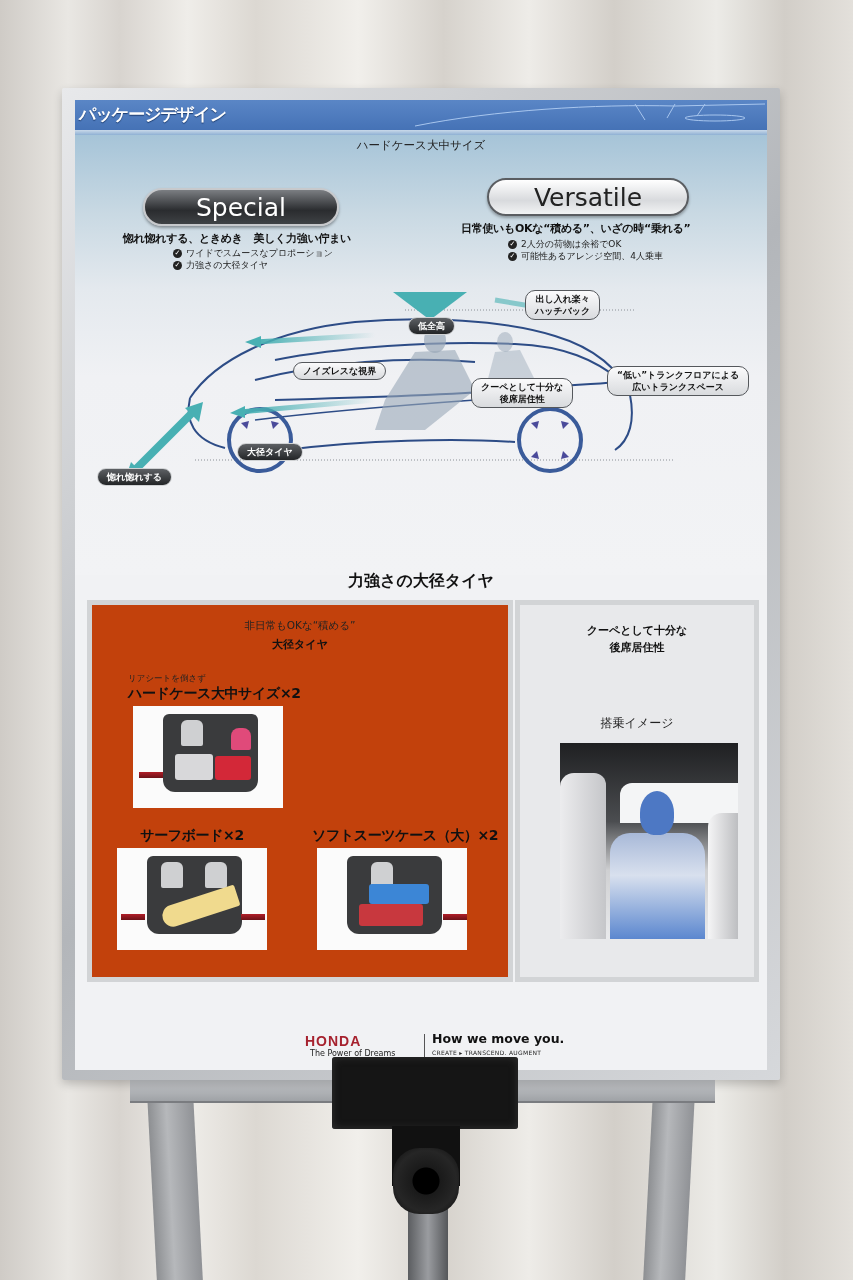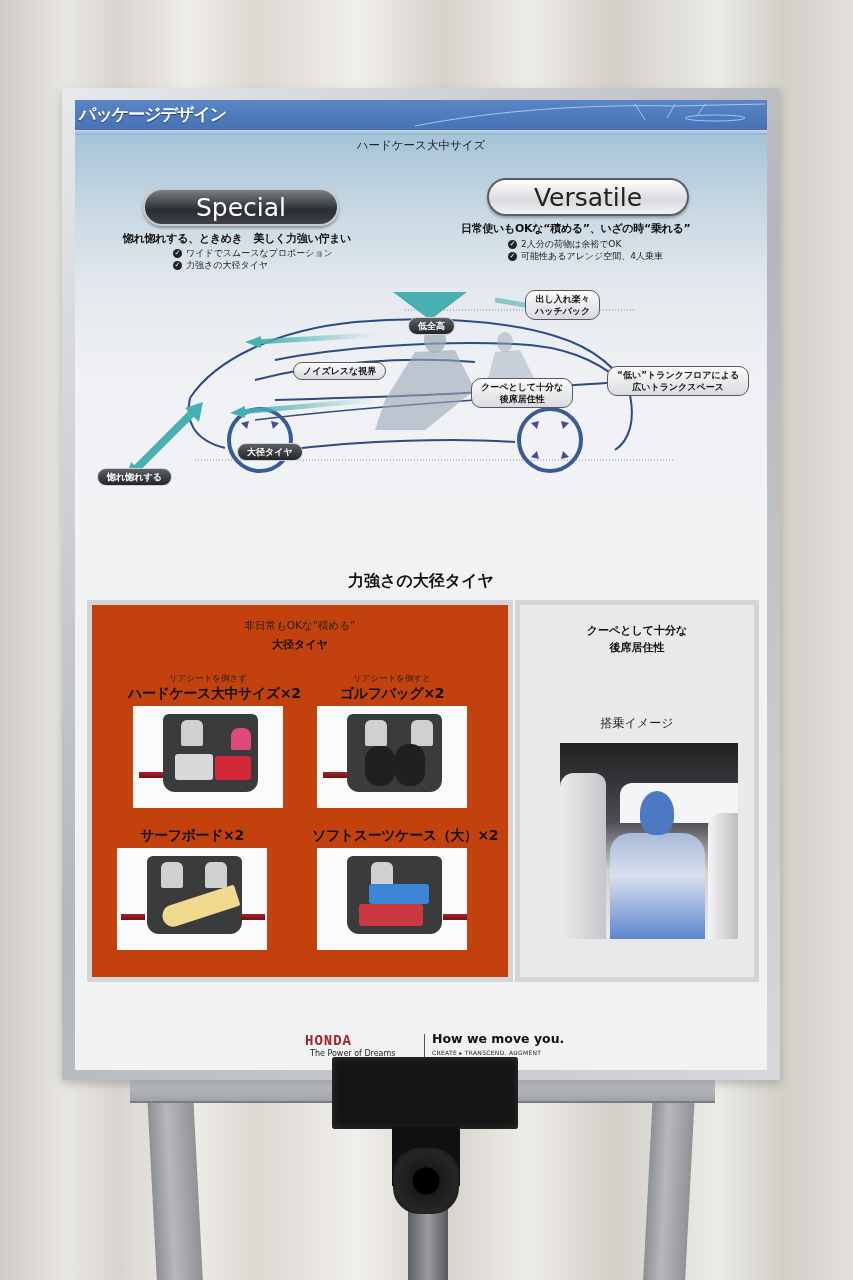--- a/index.html
+++ b/index.html
@@ -72,38 +72,38 @@
   .callout-light { background: linear-gradient(180deg,#fbfbfc,#d9dbde); color: #111; border: 1.5px solid #55585c; }
 
   .section-title { position: absolute; top: 471px; left: 0; width: 100%; text-align: center; font-weight: bold; font-size: 16px; color: #111; }
 
   .panel-left { position: absolute; left: 12px; top: 500px; width: 426px; height: 382px; background: #c2410c; border: 5px solid #d2d4d6; }
   .panel-right { position: absolute; left: 440px; top: 500px; width: 244px; height: 382px; background: #e8e9eb; border: 5px solid #d2d4d6; }
   .panel-sub { position: absolute; width: 100%; text-align: center; font-size: 10.5px; color: #222; }
   .panel-strong { position: absolute; width: 100%; text-align: center; font-weight: bold; font-size: 11px; color: #111; }
 
   .photo-card { position: absolute; width: 160px; }
-  .photo-caption-sm { font-size: 8.5px; color: #222; text-align: center; white-space: nowrap; }
+  .photo-caption-sm { font-size: 8.5px; color: #222; text-align: left; white-space: nowrap; }
   .photo-caption { font-size: 14px; font-weight: bold; color: #111; text-align: center; white-space: nowrap; letter-spacing: -0.4px; }
   .photo {
     position: relative; width: 150px; height: 102px; margin: 3px auto 0; background: #fbfbfb; overflow: hidden;
   }
   .trunk { position: absolute; left: 30px; top: 8px; width: 95px; height: 78px; border-radius: 6px 6px 12px 12px; background: #3a3b3d; }
   .seat { position: absolute; top: 14px; width: 22px; height: 26px; background: #cfd0d2; border-radius: 6px 6px 2px 2px; }
   .taillight { position: absolute; top: 66px; width: 24px; height: 6px; background: linear-gradient(180deg,#b01e28,#6b1218); }
   .cargo { position: absolute; border-radius: 3px; }
 
   .seat-photo { position: absolute; left: 40px; top: 138px; width: 178px; height: 196px; background: linear-gradient(180deg,#1f2022,#4b4d50 40%,#cfd0d2 65%,#e9eaec); overflow: hidden; }
   .seat-window { position: absolute; left: 60px; top: 40px; width: 118px; height: 40px; background: #f4f5f6; border-radius: 12px 0 0 0; }
   .seat-headrest { position: absolute; left: 0; top: 30px; width: 46px; height: 166px; background: linear-gradient(90deg,#ececee,#c5c6c9); border-radius: 14px 12px 0 0; }
   .seat-side { position: absolute; right: 0; top: 70px; width: 30px; height: 126px; background: linear-gradient(90deg,#f5f5f6,#bdbec1); border-radius: 14px 0 0 0; }
   .silhouette-head { position: absolute; left: 80px; top: 48px; width: 34px; height: 44px; border-radius: 50% 50% 40% 40%; background: #4d78c4; }
   .silhouette-body { position: absolute; left: 50px; top: 90px; width: 95px; height: 106px; border-radius: 20px 22px 0 0; background: linear-gradient(180deg,#a8b9d8,#d8e0ee 40%,#5b87cf 100%); }
 
-  .footer-logo { position: absolute; left: 230px; top: 933px; color: #a6222e; font-family: Liberation Mono, monospace; font-weight: bold; font-size: 14px; letter-spacing: 1px; }
+  .footer-logo { position: absolute; left: 230px; top: 933px; color: #a6222e; font-family: Liberation Sans, sans-serif; font-weight: bold; font-size: 14px; letter-spacing: 1px; }
   .footer-tag { position: absolute; left: 235px; top: 949px; font-size: 8px; color: #222; }
   .footer-divider { position: absolute; left: 349px; top: 934px; width: 1px; height: 24px; background: #555; }
   .footer-slogan { position: absolute; left: 357px; top: 931px; font-weight: bold; font-size: 12.5px; color: #111; }
   .footer-steps { position: absolute; left: 357px; top: 949px; font-size: 6px; color: #222; letter-spacing: .3px; }
 </style>
 </head>
 <body>
 
 <div class="leg leg-left"></div>
 <div class="leg leg-right"></div>
@@ -234,32 +234,20 @@
       <div class="photo">
         <div class="trunk"></div>
         <div class="seat" style="left:48px"></div>
         <div class="cargo" style="left:42px;top:48px;width:38px;height:26px;background:#d8d8da"></div>
         <div class="cargo" style="left:82px;top:50px;width:36px;height:24px;background:#d32838"></div>
         <div class="cargo" style="left:98px;top:22px;width:20px;height:22px;background:#e04a7a;border-radius:8px 8px 2px 2px"></div>
         <div class="taillight" style="left:6px"></div>
       </div>
     </div>
 
-    <div class="photo-card" style="left:220px;top:68px">
-      <div class="photo-caption-sm">リアシートを倒すと</div>
-      <div class="photo-caption">ゴルフバッグ×2</div>
-      <div class="photo">
-        <div class="trunk"></div>
-        <div class="seat" style="left:48px"></div>
-        <div class="seat" style="left:94px"></div>
-        <div class="cargo" style="left:48px;top:40px;width:30px;height:40px;background:#1f2022;border-radius:14px"></div>
-        <div class="cargo" style="left:78px;top:38px;width:30px;height:42px;background:#1f2022;border-radius:14px"></div>
-        <div class="taillight" style="left:6px"></div>
-      </div>
-    </div>
 
     <div class="photo-card" style="left:20px;top:222px">
       <div class="photo-caption">サーフボード×2</div>
       <div class="photo">
         <div class="trunk"></div>
         <div class="seat" style="left:44px"></div>
         <div class="seat" style="left:88px"></div>
         <div class="cargo" style="left:44px;top:48px;width:78px;height:22px;background:#f0da8e;border-radius:40px 8px 8px 40px;transform:rotate(-18deg)"></div>
         <div class="taillight" style="left:4px"></div>
         <div class="taillight" style="left:124px"></div>

